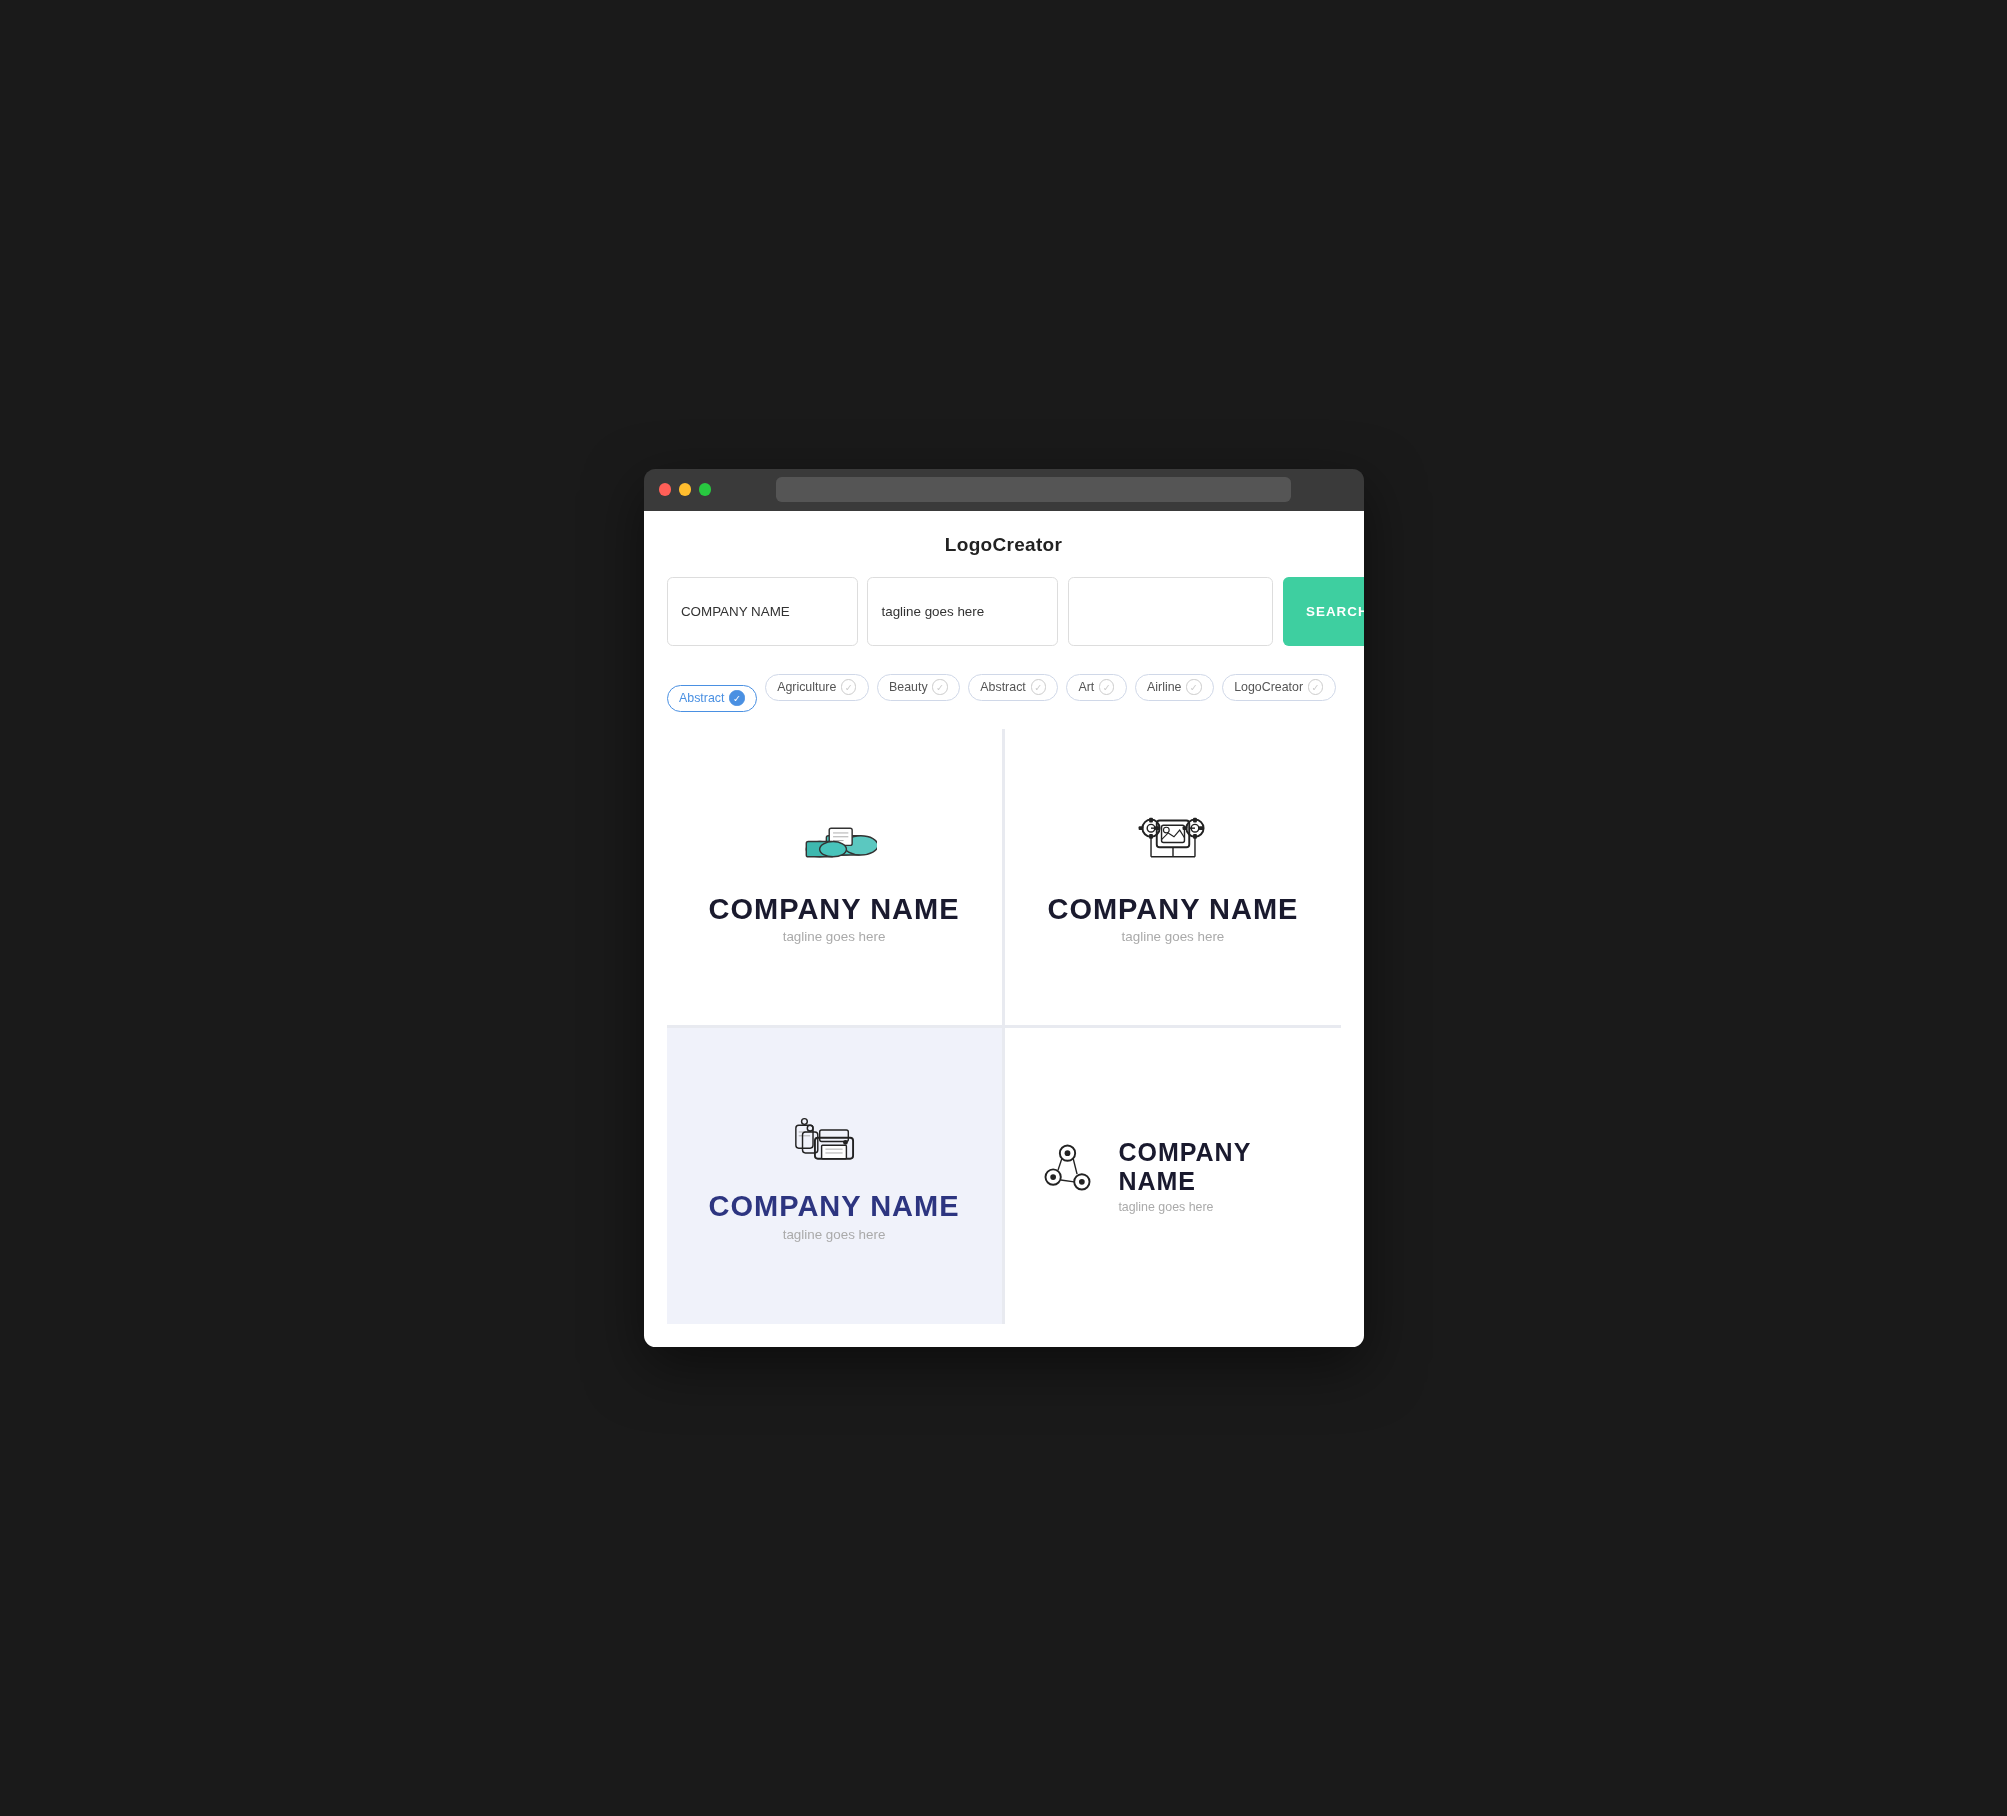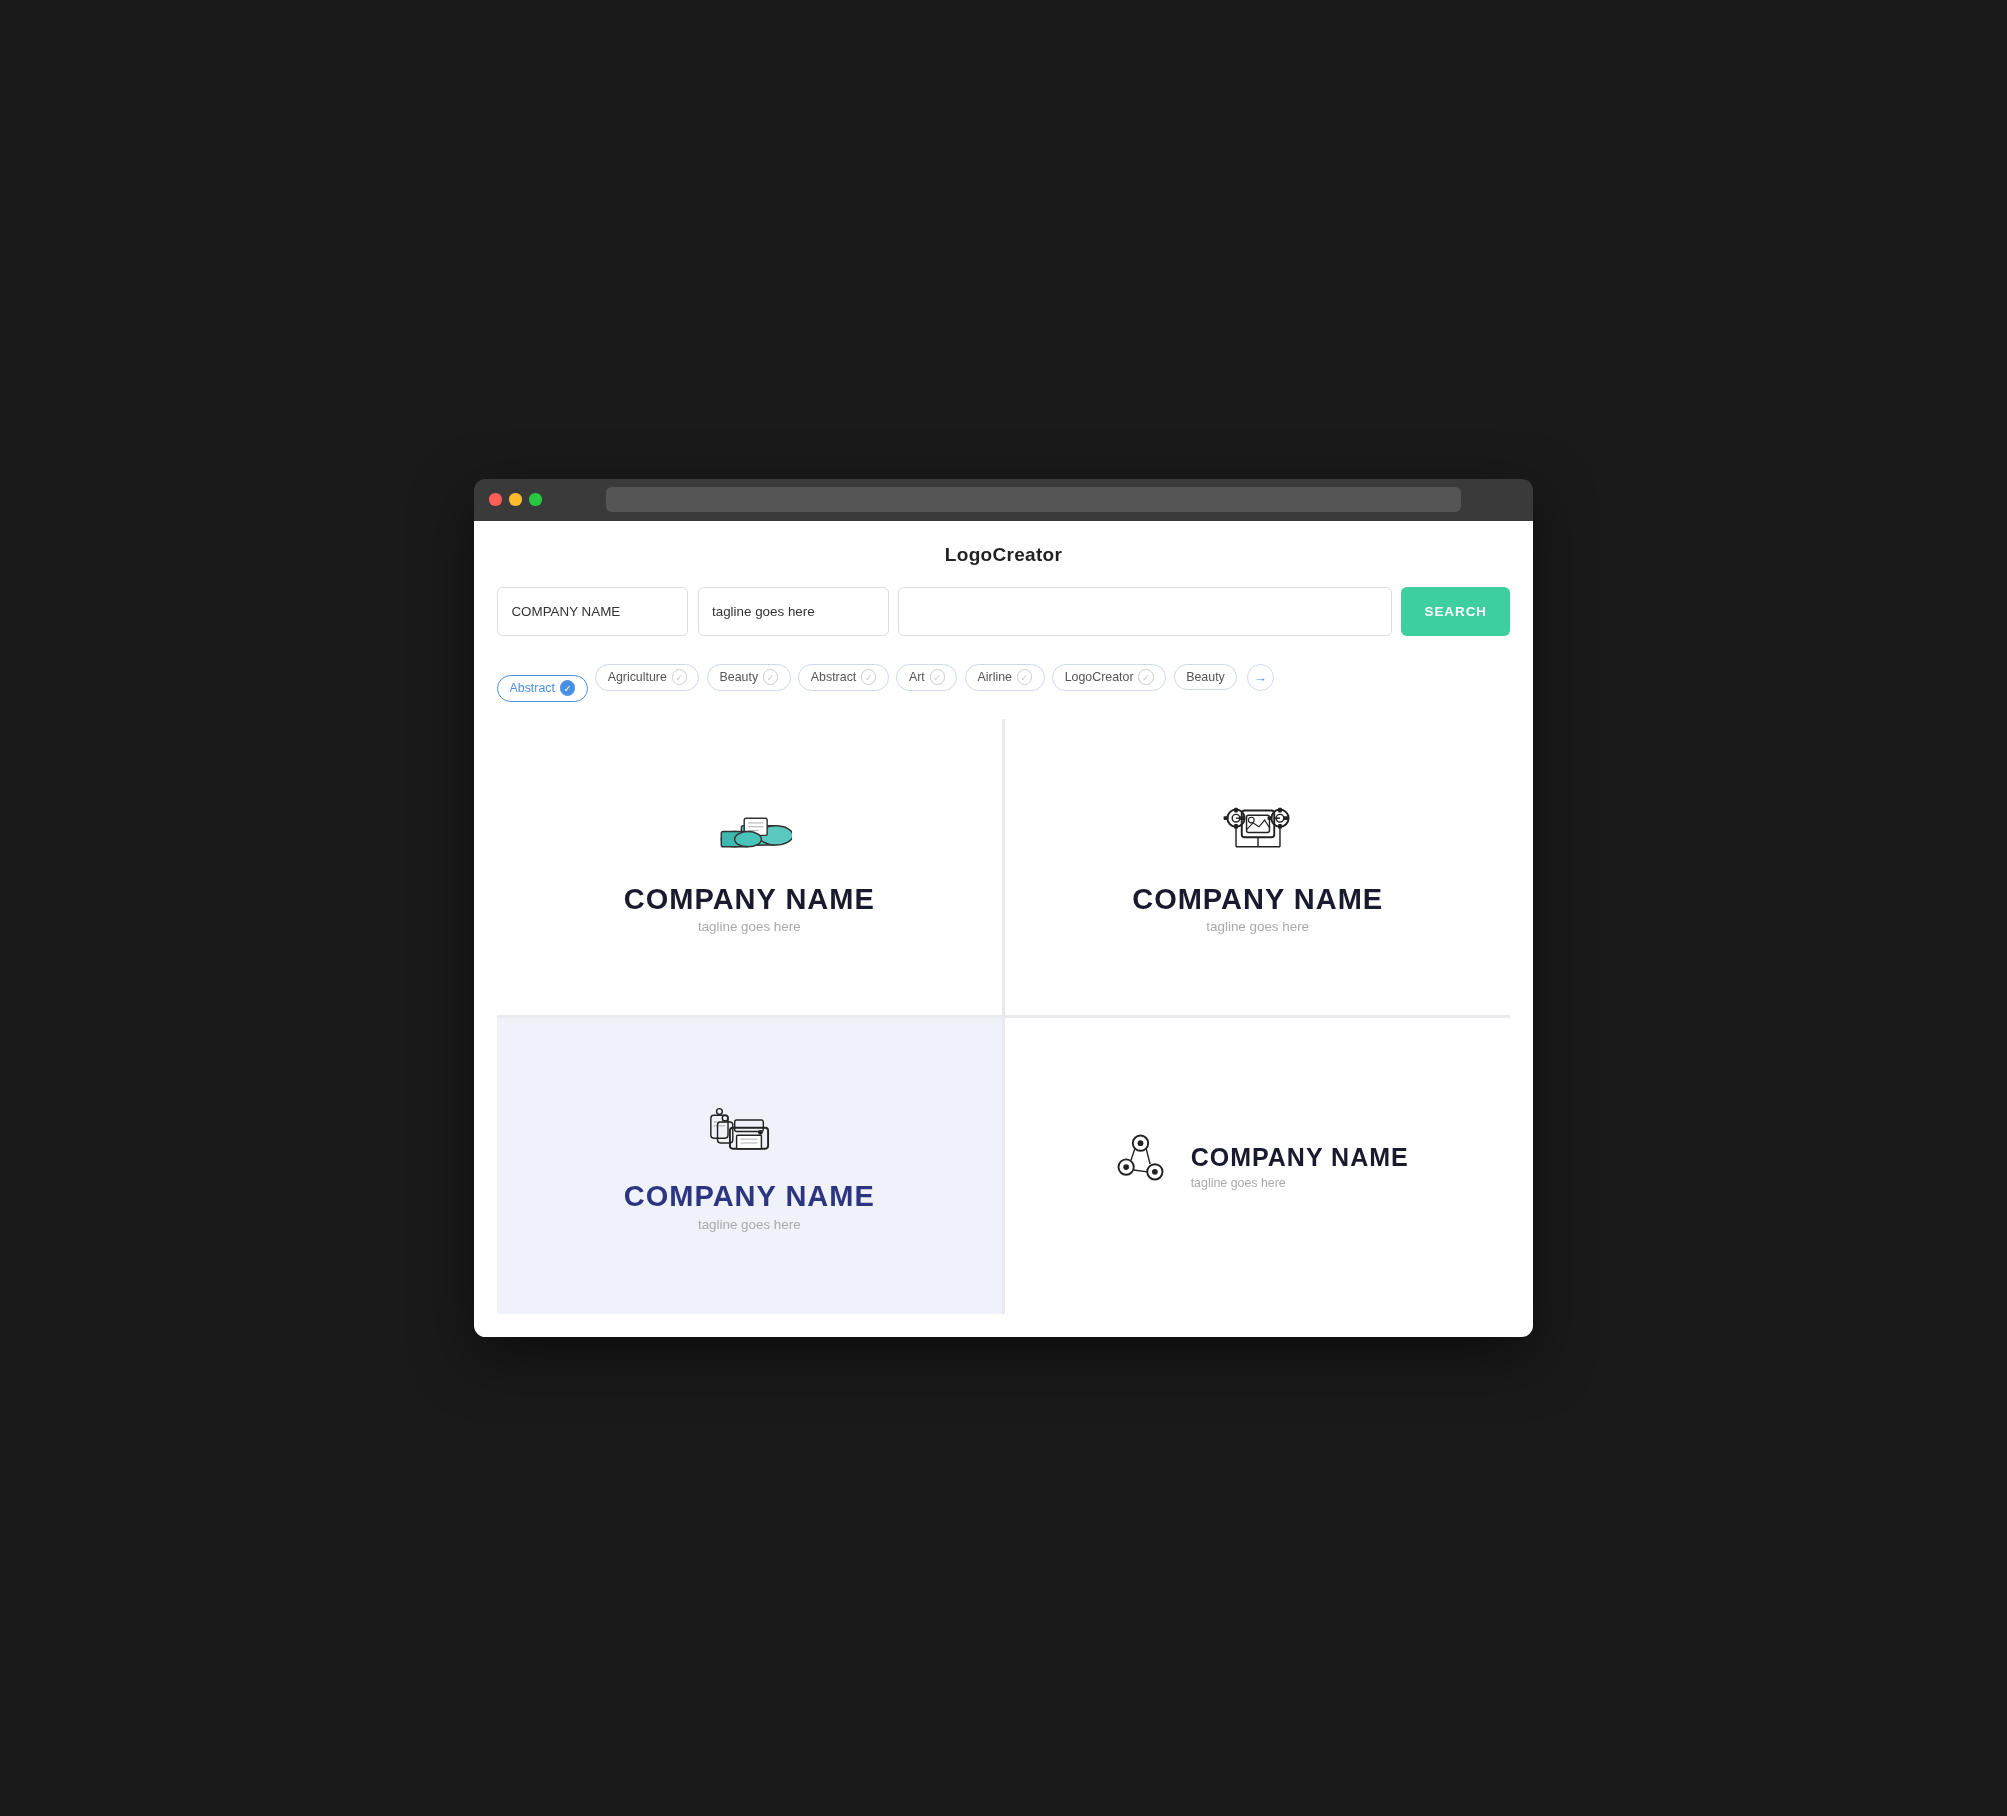--- a/index.html
+++ b/index.html
@@ -5,21 +5,21 @@
     * { box-sizing: border-box; margin: 0; padding: 0; }
     body {
       background: #1a1a1a;
       display: flex;
       align-items: center;
       justify-content: center;
       min-height: 100vh;
       font-family: -apple-system, BlinkMacSystemFont, 'Segoe UI', sans-serif;
     }
     .window {
-      width: 1059px;
+      width: 720px;
       border-radius: 11.5px;
       overflow: hidden;
       box-shadow: 0 19px 57px rgba(0,0,0,0.5);
     }
     .titlebar {
       background: #3a3a3a;
       height: 42px;
       display: flex;
       align-items: center;
       padding: 0 15.3px;
@@ -66,21 +66,21 @@
       color: #333;
     }
     .search-input.company { width: 191px; }
     .search-input.tagline { width: 191px; }
     .search-input.keyword { flex: 1; }
     .search-btn {
       background: #3ecfa0;
       color: #fff;
       border: none;
       border-radius: 5.7px;
-      padding: 17px 23px;
+      padding: 27px 23px;
       font-size: 13.4px;
       font-weight: 700;
       letter-spacing: 1px;
       cursor: pointer;
       white-space: nowrap;
     }
     .category-bar {
       display: flex;
       align-items: center;
       gap: 7.6px;

